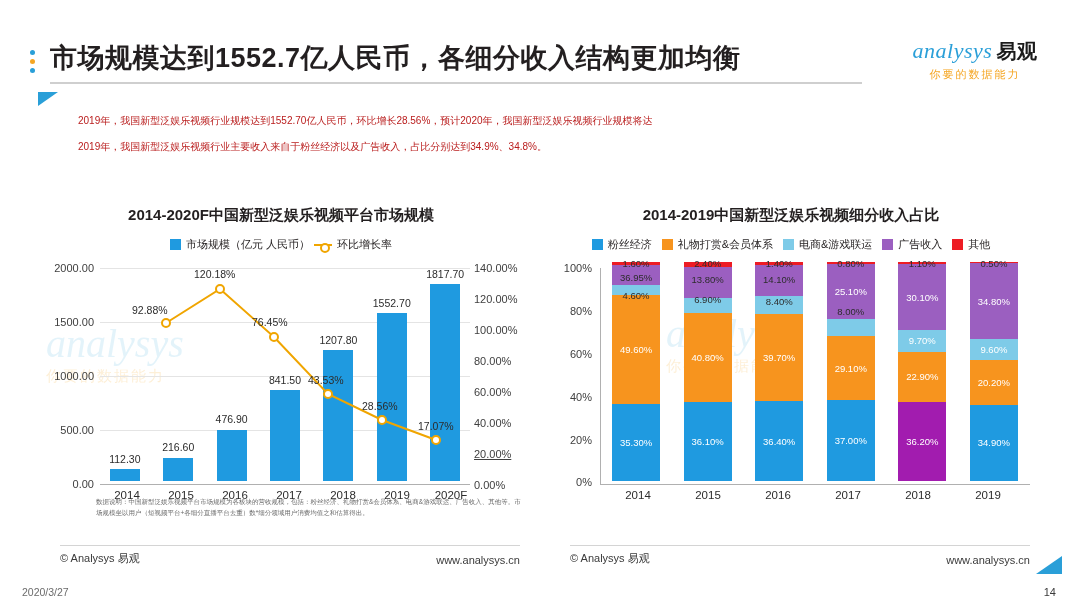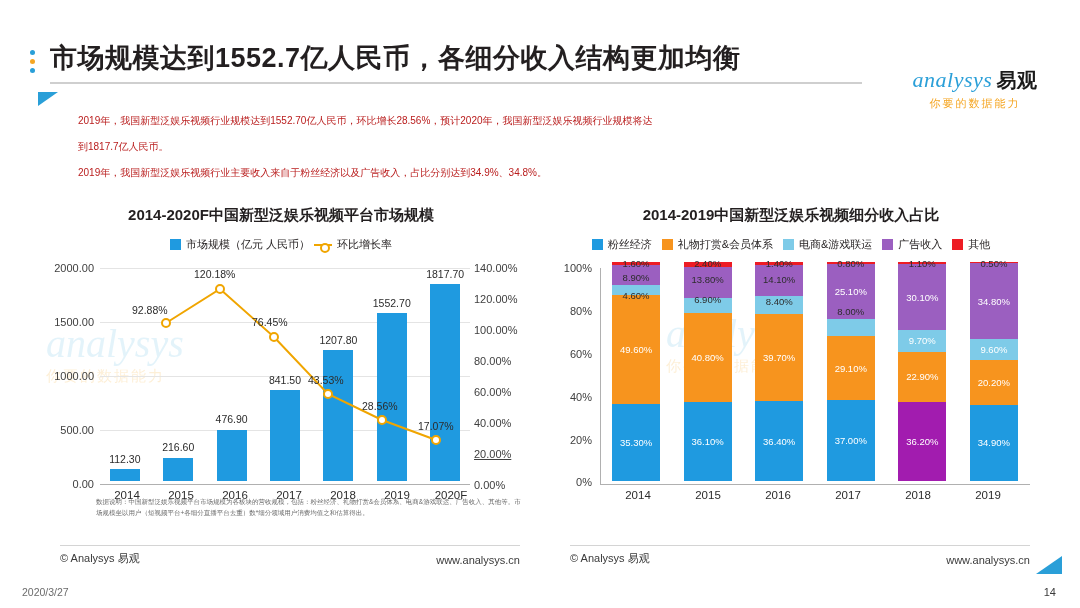--- a/index.html
+++ b/index.html
@@ -22,21 +22,21 @@
   .dots i:nth-child(3){ background:#2a9fd8; }
   .title {
     position:absolute; left:38px; top:20px;
     font-size:27px; font-weight:bold; letter-spacing:0.5px;
     color:#231f20; white-space:nowrap;
   }
   .title-rule { position:absolute; left:38px; top:62px; width:812px; height:2px; background:#cfcfcf; }
 
   
   .logo { position:absolute; right:24px; top:18px; width:180px; text-align:center; }
-  .logo .brand { font-family:"Liberation Serif", serif; font-style:italic; font-size:22px; color:#2a9fd8; letter-spacing:.5px;margin-top:29px;}
+  .logo .brand { font-family:"Liberation Serif", serif; font-style:italic; font-size:22px; color:#2a9fd8; letter-spacing:.5px;}
   .logo .brand b { font-style:normal; font-family:"Liberation Sans", sans-serif; font-weight:bold; color:#1b1b1b; font-size:20px; margin-left:4px;}
   .logo .tag { font-size:11px; color:#f5a623; margin-top:2px; letter-spacing:2px; }
 
   
   .blue-tri {
     position:absolute; left:38px; top:92px;
     width:0;height:0;border-left:20px solid #2a9fd8;border-bottom:14px solid transparent;
   }
   .intro {
     position:absolute; left:78px; top:108px; width:955px;
@@ -122,21 +122,20 @@
     <div class="title-rule"></div>
     <div class="logo">
       <div class="brand"><span>analysys</span><b>易观</b></div>
       <div class="tag">你要的数据能力</div>
     </div>
   </div>
 
   <div class="blue-tri"></div>
   <div class="intro">
     <div>2019年，我国新型泛娱乐视频行业规模达到1552.70亿人民币，环比增长28.56%，预计2020年，我国新型泛娱乐视频行业规模将达</div>
-    <div>到1817.7亿人民币。</div>
     <div>2019年，我国新型泛娱乐视频行业主要收入来自于粉丝经济以及广告收入，占比分别达到34.9%、34.8%。</div>
   </div>
 
   <div class="panel left">
     <div class="wm" style="left:10px; top:120px;">analysys<small>你要的数据能力</small></div>
     <div class="panel-title">2014-2020F中国新型泛娱乐视频平台市场规模</div>
 
     <div class="legend">
       <div class="it">
         <span class="sw" style="background:#1f9ae0"></span>
@@ -281,21 +280,21 @@
               </div>
             <div class="seg" style="background:#7ecbe8; height:9.9%"></div>
             <div class="seg" style="background:#f7941e; height:107%">
                 <span>49.60%</span>
               </div>
             <div class="seg" style="background:#1f9ae0; height:76.2%">
                 <span>35.30%</span>
               </div>
           </div>
           <span class="seg-out-lab" style="top:-4px; right:auto;">1.60%</span>
-          <span class="seg-out-lab" style="top:10px; right:auto;">8.90%</span>
+          <span class="seg-out-lab" style="top:10px; right:auto;">36.95%</span>
           <span class="seg-out-lab" style="top:28px; right:auto;">4.60%</span>
         </div>
 
         <div class="sgrp">
           <div class="scol">
             <div class="seg" style="background:#ed1c24; height:5.2%"></div>
             <div class="seg" style="background:#9b5fc0; height:29.8%"></div>
             <div class="seg" style="background:#7ecbe8; height:14.9%"></div>
             <div class="seg" style="background:#f7941e; height:88%">
                 <span>40.80%</span>

